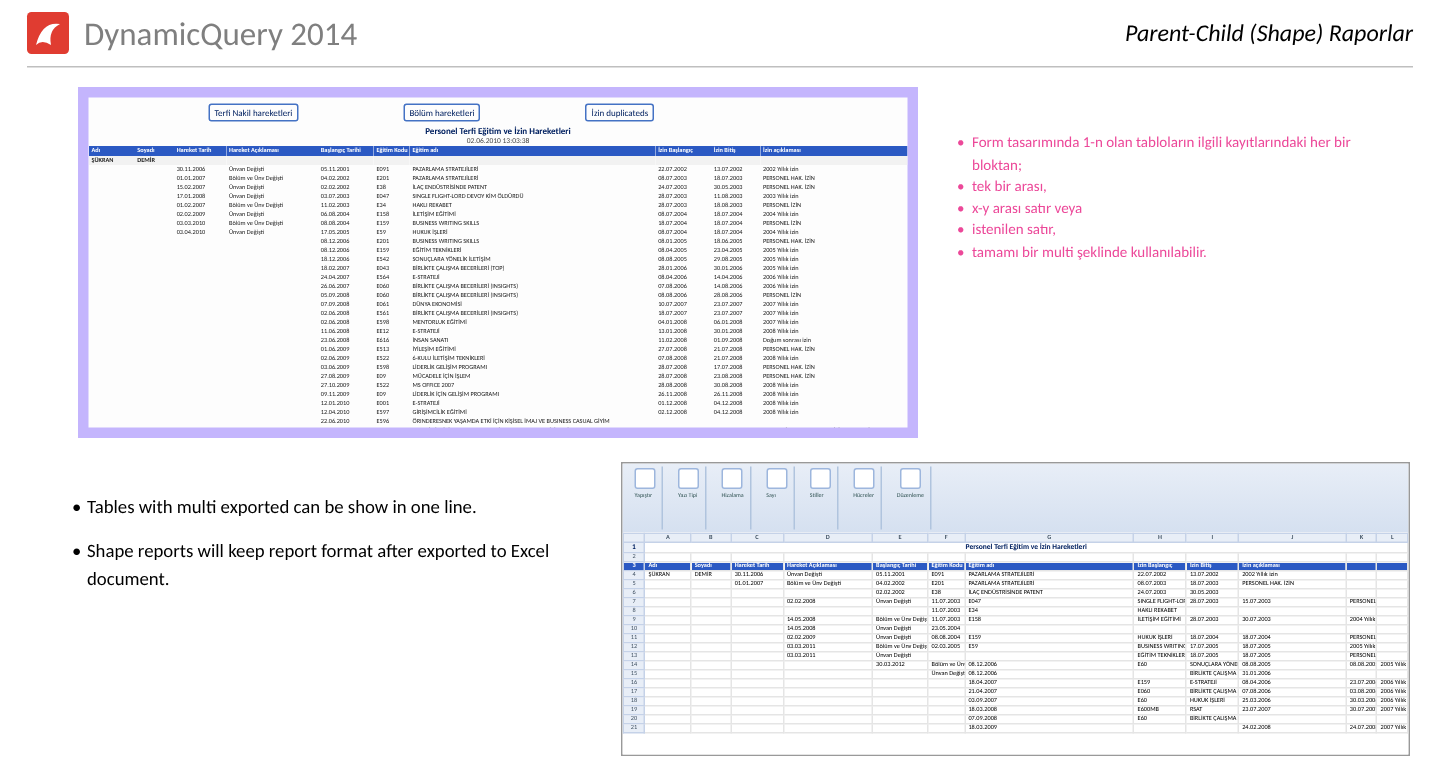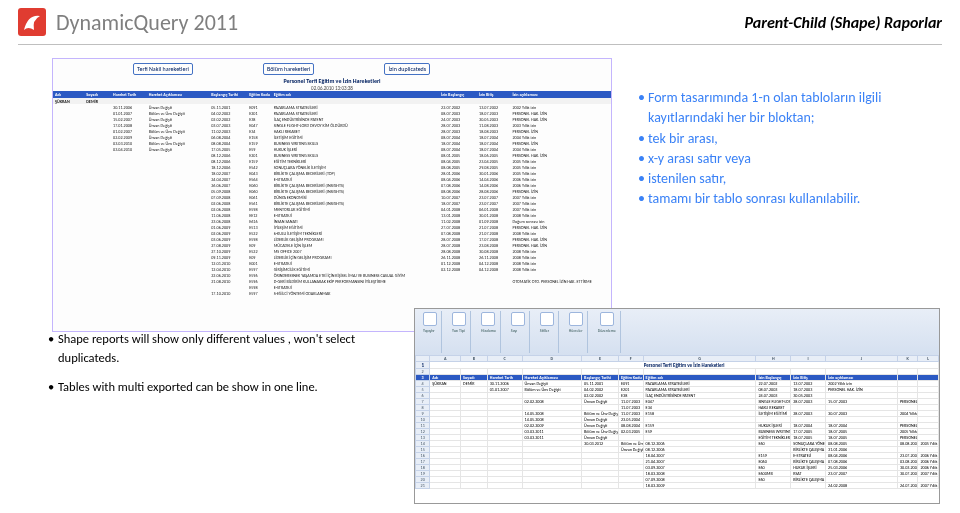--- a/index.html
+++ b/index.html
@@ -1,36 +1,36 @@
 <!DOCTYPE html>
 <html><head>
 <meta charset="utf-8">
 <style>
   * { box-sizing: border-box; margin: 0; padding: 0; }
   body { font-family: Calibri, Arial, sans-serif; width: 960px; height: 513px; background: #fff; position: relative; }
   .header { display: flex; align-items: center; padding: 8px 18px 4px 18px; }
   .logo { width: 28px; height: 28px; background: #e03c31; border-radius: 3px; margin-right: 10px; position: relative; }
   .logo svg { position:absolute; top:2px; left:2px; }
   .title { font-size: 22px; color: #7f7f7f; font-weight: 300; flex: 0 0 auto; }
-  .subtitle { font-size: 16px; color: #000; font-style: italic; font-weight: 700; margin-left: auto; }
+  .subtitle { font-size: 16px; color: #000; font-style: italic; font-weight: 400; margin-left: auto; }
   .hr { height: 1px; background: #bfbfbf; margin: 4px 18px 8px 18px; }
   
   
-  .top-shot { position: absolute; left: 52px; top: 58px; width: 560px; height: 274px; border: 1px solid #c4b5fd; background: #fdfdfd; overflow: hidden; font-size: 5px; }
+  .top-shot { position: absolute; left: 52px; top: 58px; width: 560px; height: 234px; border: 7px solid #c4b5fd; background: #fdfdfd; overflow: hidden; font-size: 5px; }
   .top-shot .callouts { display:flex; gap:70px; padding:4px 80px 2px 80px; font-size:6px; color:#002060;}
   .top-shot .callouts div{ border:1px solid #4472c4; padding:1px 3px; border-radius:2px; position:relative;}
   .top-shot .rpt-title{ text-align:center; font-size:6px; color:#002060; font-weight:bold;}
   .top-shot .rpt-date{ text-align:center; font-size:5px; color:#444;}
   .top-shot table{ border-collapse:collapse; width:100%; font-size:4.2px; table-layout:fixed;}
   .top-shot th{ background:#2b59c3; color:#fff; padding:1px 2px; text-align:left; white-space:nowrap; overflow:hidden;}
   .top-shot td{ padding:0.5px 2px; white-space:nowrap; overflow:hidden; color:#222;}
   .top-shot .parent-row td{ background:#f2f2f2; font-weight:600;}
   
   
-  .box1 { position: absolute; left: 638px; top: 88px; width: 284px; font-size: 14px; line-height: 1.45; color:#3b82f6;}
+  .box1 { position: absolute; left: 638px; top: 88px; width: 284px; font-size: 10px; line-height: 1.45; color:#ec4899;}
   .box1 li, .box2 li { list-style: none; position: relative; padding-left: 10px; }
   .box1 li::before, .box2 li::before { content:"•"; position:absolute; left:0; }
   
   
   .bot-shot { position: absolute; left: 414px; top: 308px; width: 526px; height: 196px; border:1px solid #999; overflow:hidden; background:#f7f7f7; font-size:4.5px;}
   .ribbon{ height:46px; background:linear-gradient(#e8eef7,#d5e0f0); display:flex; align-items:flex-start; padding:2px 4px; gap:6px;}
   .ribbon .grp{ border-right:1px solid #b0c4de; padding:0 4px; height:100%; display:flex; flex-direction:column; justify-content:flex-start; gap:1px;}
   .ribbon .grp .ic{ width:14px; height:14px; background:#fff; border:1px solid #9db6dd; border-radius:2px; margin:1px auto;}
   .ribbon .grp span{font-size:4px;color:#355;}
   .sheet{ background:#fff; height:150px; overflow:auto;}
@@ -47,21 +47,21 @@
 </style>
 </head>
 <body>
 
 <div class="header">
   <div class="logo">
     <svg width="24" height="24" viewBox="0 0 24 24">
         <path d="M4 20 Q8 4 20 6 Q12 10 14 20 Q8 16 4 20" fill="#fff"></path>
       </svg>
   </div>
-  <div class="title">DynamicQuery 2011</div>
+  <div class="title">DynamicQuery 2014</div>
   <div class="subtitle">Parent-Child (Shape) Raporlar</div>
 </div>
 <div class="hr"></div>
 
 <div class="top-shot">
   <div class="callouts">
     <div>Terfi Nakil hareketleri</div>
     <div>Bölüm hareketleri</div>
     <div>İzin duplicateds</div>
   </div>
@@ -493,26 +493,26 @@
         </tr>
       </tbody>
   </table>
 </div>
 
 <ul class="box1">
   <li>Form tasarımında 1-n olan tabloların ilgili kayıtlarındaki her bir bloktan;</li>
   <li>tek bir arası,</li>
   <li>x-y arası satır veya</li>
   <li>istenilen satır,</li>
-  <li>tamamı bir tablo sonrası kullanılabilir.</li>
+  <li>tamamı bir multi şeklinde kullanılabilir.</li>
 </ul>
 
 <ul class="box2">
-  <li>Shape reports will show only different values , won't select duplicateds.</li>
   <li>Tables with multi exported can be show in one line.</li>
+  <li>Shape reports will keep report format after exported to Excel document.</li>
 </ul>
 
 <div class="bot-shot">
   <div class="ribbon">
     <div class="grp">
         <div class="ic"></div>
         <span>Yapıştır</span>
       </div>
     <div class="grp">
         <div class="ic"></div>

